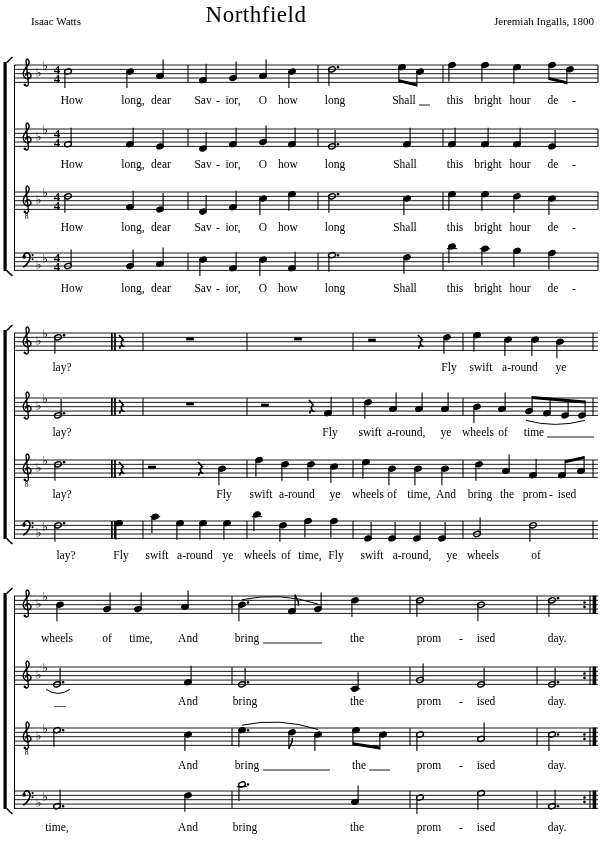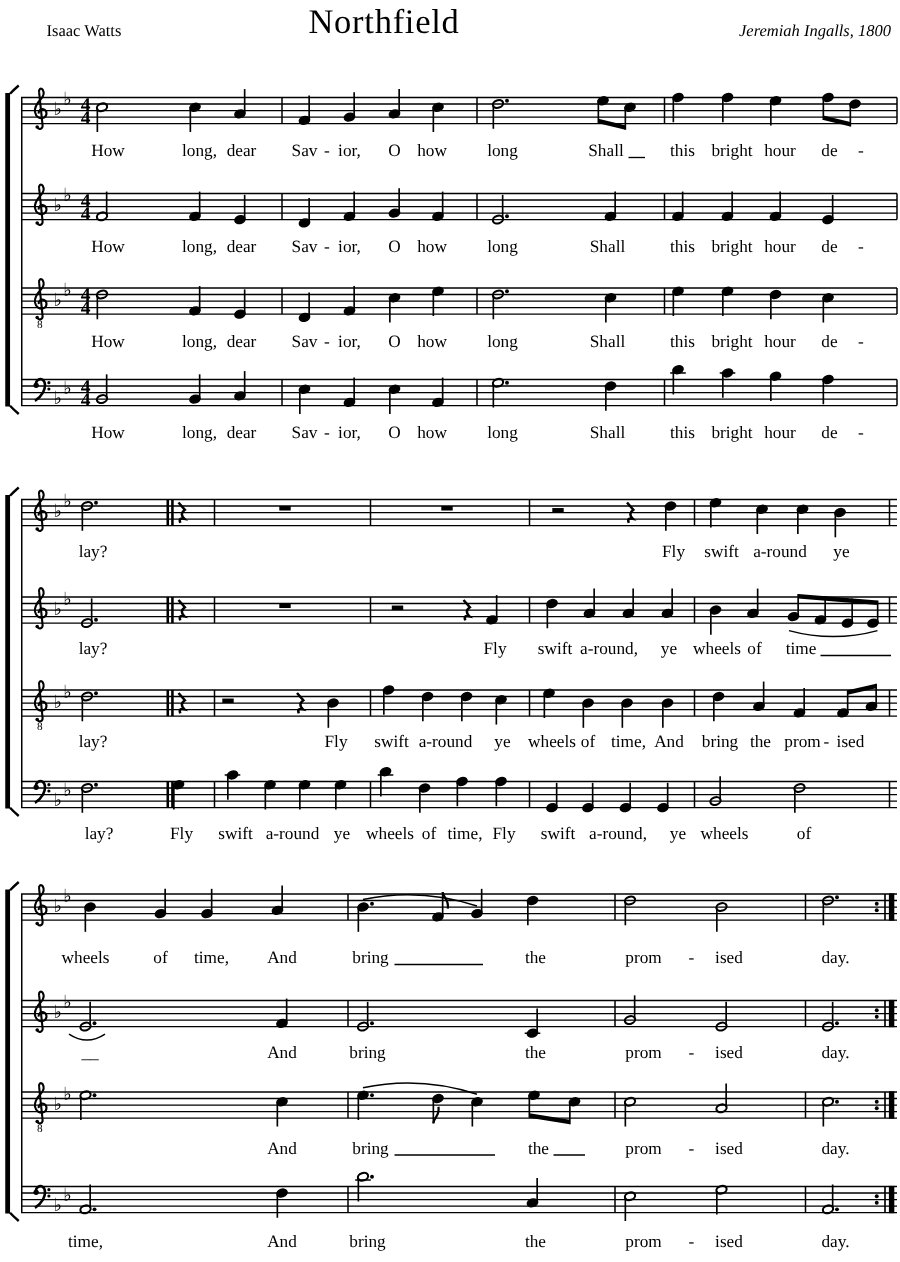--- a/index.html
+++ b/index.html
@@ -1,21 +1,21 @@
 <!DOCTYPE html>
 <html><head>
 <meta charset="utf-8">
 <style>
   html,body{margin:0;padding:0;}
   body{width:600px;height:841px;background:#ffffff;position:relative;
        font-family:"Liberation Serif",serif;color:#000;}
   .hdr-title{position:absolute;top:2px;left:0;width:512px;text-align:center;
              font-size:23px;letter-spacing:.5px;}
   .hdr-left{position:absolute;top:15px;left:8px;font-size:11px;margin-left:23px;}
-  .hdr-right{position:absolute;top:15px;right:6px;font-size:11px;font-style:italic;}
+  .hdr-right{position:absolute;top:15px;right:6px;font-size:11px;}
   #score-svg{position:absolute;left:0;top:0;}
 </style>
 </head>
 <body>
 
 <svg id="score-svg" width="600" height="841" viewBox="0 0 600 841">
     <g>
       <rect x="3.5" y="62" width="3.2" height="209" fill="#000000"></rect>
       <path d="M 6.7 62.5 Q 9 60 12.5 57" stroke="#000000" stroke-width="1.6" fill="none"></path>
       <path d="M 6.7 270.5 Q 9 273 12.5 276" stroke="#000000" stroke-width="1.6" fill="none"></path>

